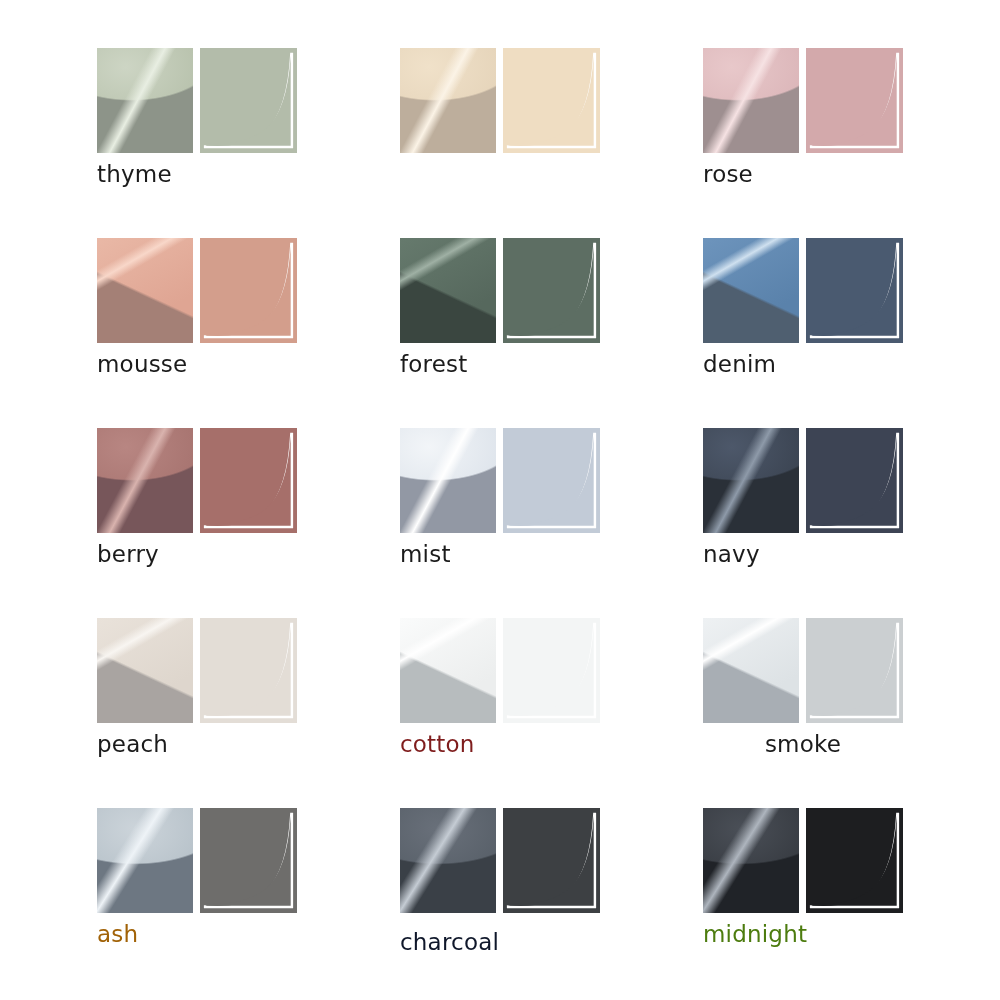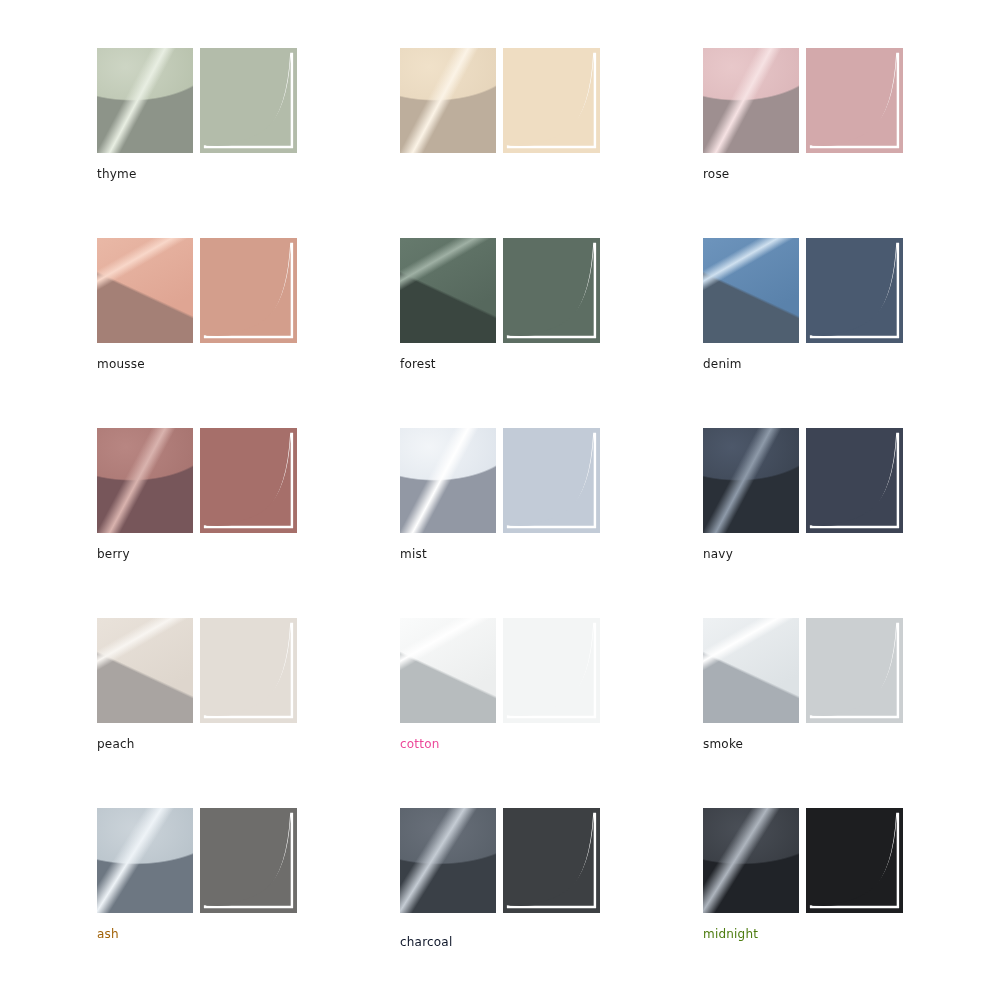--- a/index.html
+++ b/index.html
@@ -66,21 +66,21 @@
   }
   .color-chip svg {
     display: block;
     width: 100%;
     height: 100%;
   }
 
   
   .swatch-label {
     margin-top: 11px;
-    font-size: 12px;
+    font-size: 23px;
     line-height: 20px;
     color: #1b1b1b;
     letter-spacing: 0.2px;
     font-family: "DejaVu Sans", "Liberation Sans", sans-serif;
   }
 </style>
 </head>
 <body style="background: rgb(255, 255, 255);">
 
 <div id="palette-grid">
@@ -261,23 +261,23 @@
           <div class="texture-gloss" style="background: linear-gradient(150deg, rgba(255, 255, 255, 0) 20%, rgb(255, 255, 255) 27%, rgba(255, 255, 255, 0) 33%);"></div>
         </div>
         <div class="color-chip">
           <svg viewBox="0 0 100 108" preserveAspectRatio="none">
             <rect x="0" y="0" width="100" height="108" fill="#f3f5f5"></rect>
             <path d="M 4 103 L 96 103 L 96 5 L 93 5 Q 90 64 68 85 Q 46 104 4 100 Z" fill="#ffffff"></path>
             <path d="M 6.5 100.5 L 93.5 100.5 L 93.5 8 Q 90 64 68 83 Q 46 101 6.5 98 Z" fill="#f3f5f5"></path>
           </svg>
         </div>
       </div>
-      <div class="swatch-label" style="color: #ec4899;">cotton</div>
-    </div>
-    <div class="swatch-cell" style="left: 703px; top: 618px;">
+      <div class="swatch-label" style="color: #7f1d1d;">cotton</div>
+    </div>
+    <div class="swatch-cell" style="left: 703px; top: 618px; text-align: center;">
       <div class="swatch-pair">
         <div class="texture-tile">
           <div class="texture-base" style="background: linear-gradient(150deg, rgb(238, 241, 243) 0%, rgb(221, 226, 229) 70%, rgb(221, 226, 229) 100%);"></div>
           <div class="texture-shade" style="background: linear-gradient(205deg, rgba(0, 0, 0, 0) 52%, rgb(168, 174, 180) 54%, rgb(168, 174, 180) 100%);"></div>
           <div class="texture-gloss" style="background: linear-gradient(150deg, rgba(255, 255, 255, 0) 20%, rgb(255, 255, 255) 27%, rgba(255, 255, 255, 0) 33%);"></div>
         </div>
         <div class="color-chip">
           <svg viewBox="0 0 100 108" preserveAspectRatio="none">
             <rect x="0" y="0" width="100" height="108" fill="#cbcfd1"></rect>
             <path d="M 4 103 L 96 103 L 96 5 L 93 5 Q 90 64 68 85 Q 46 104 4 100 Z" fill="#ffffff"></path>

